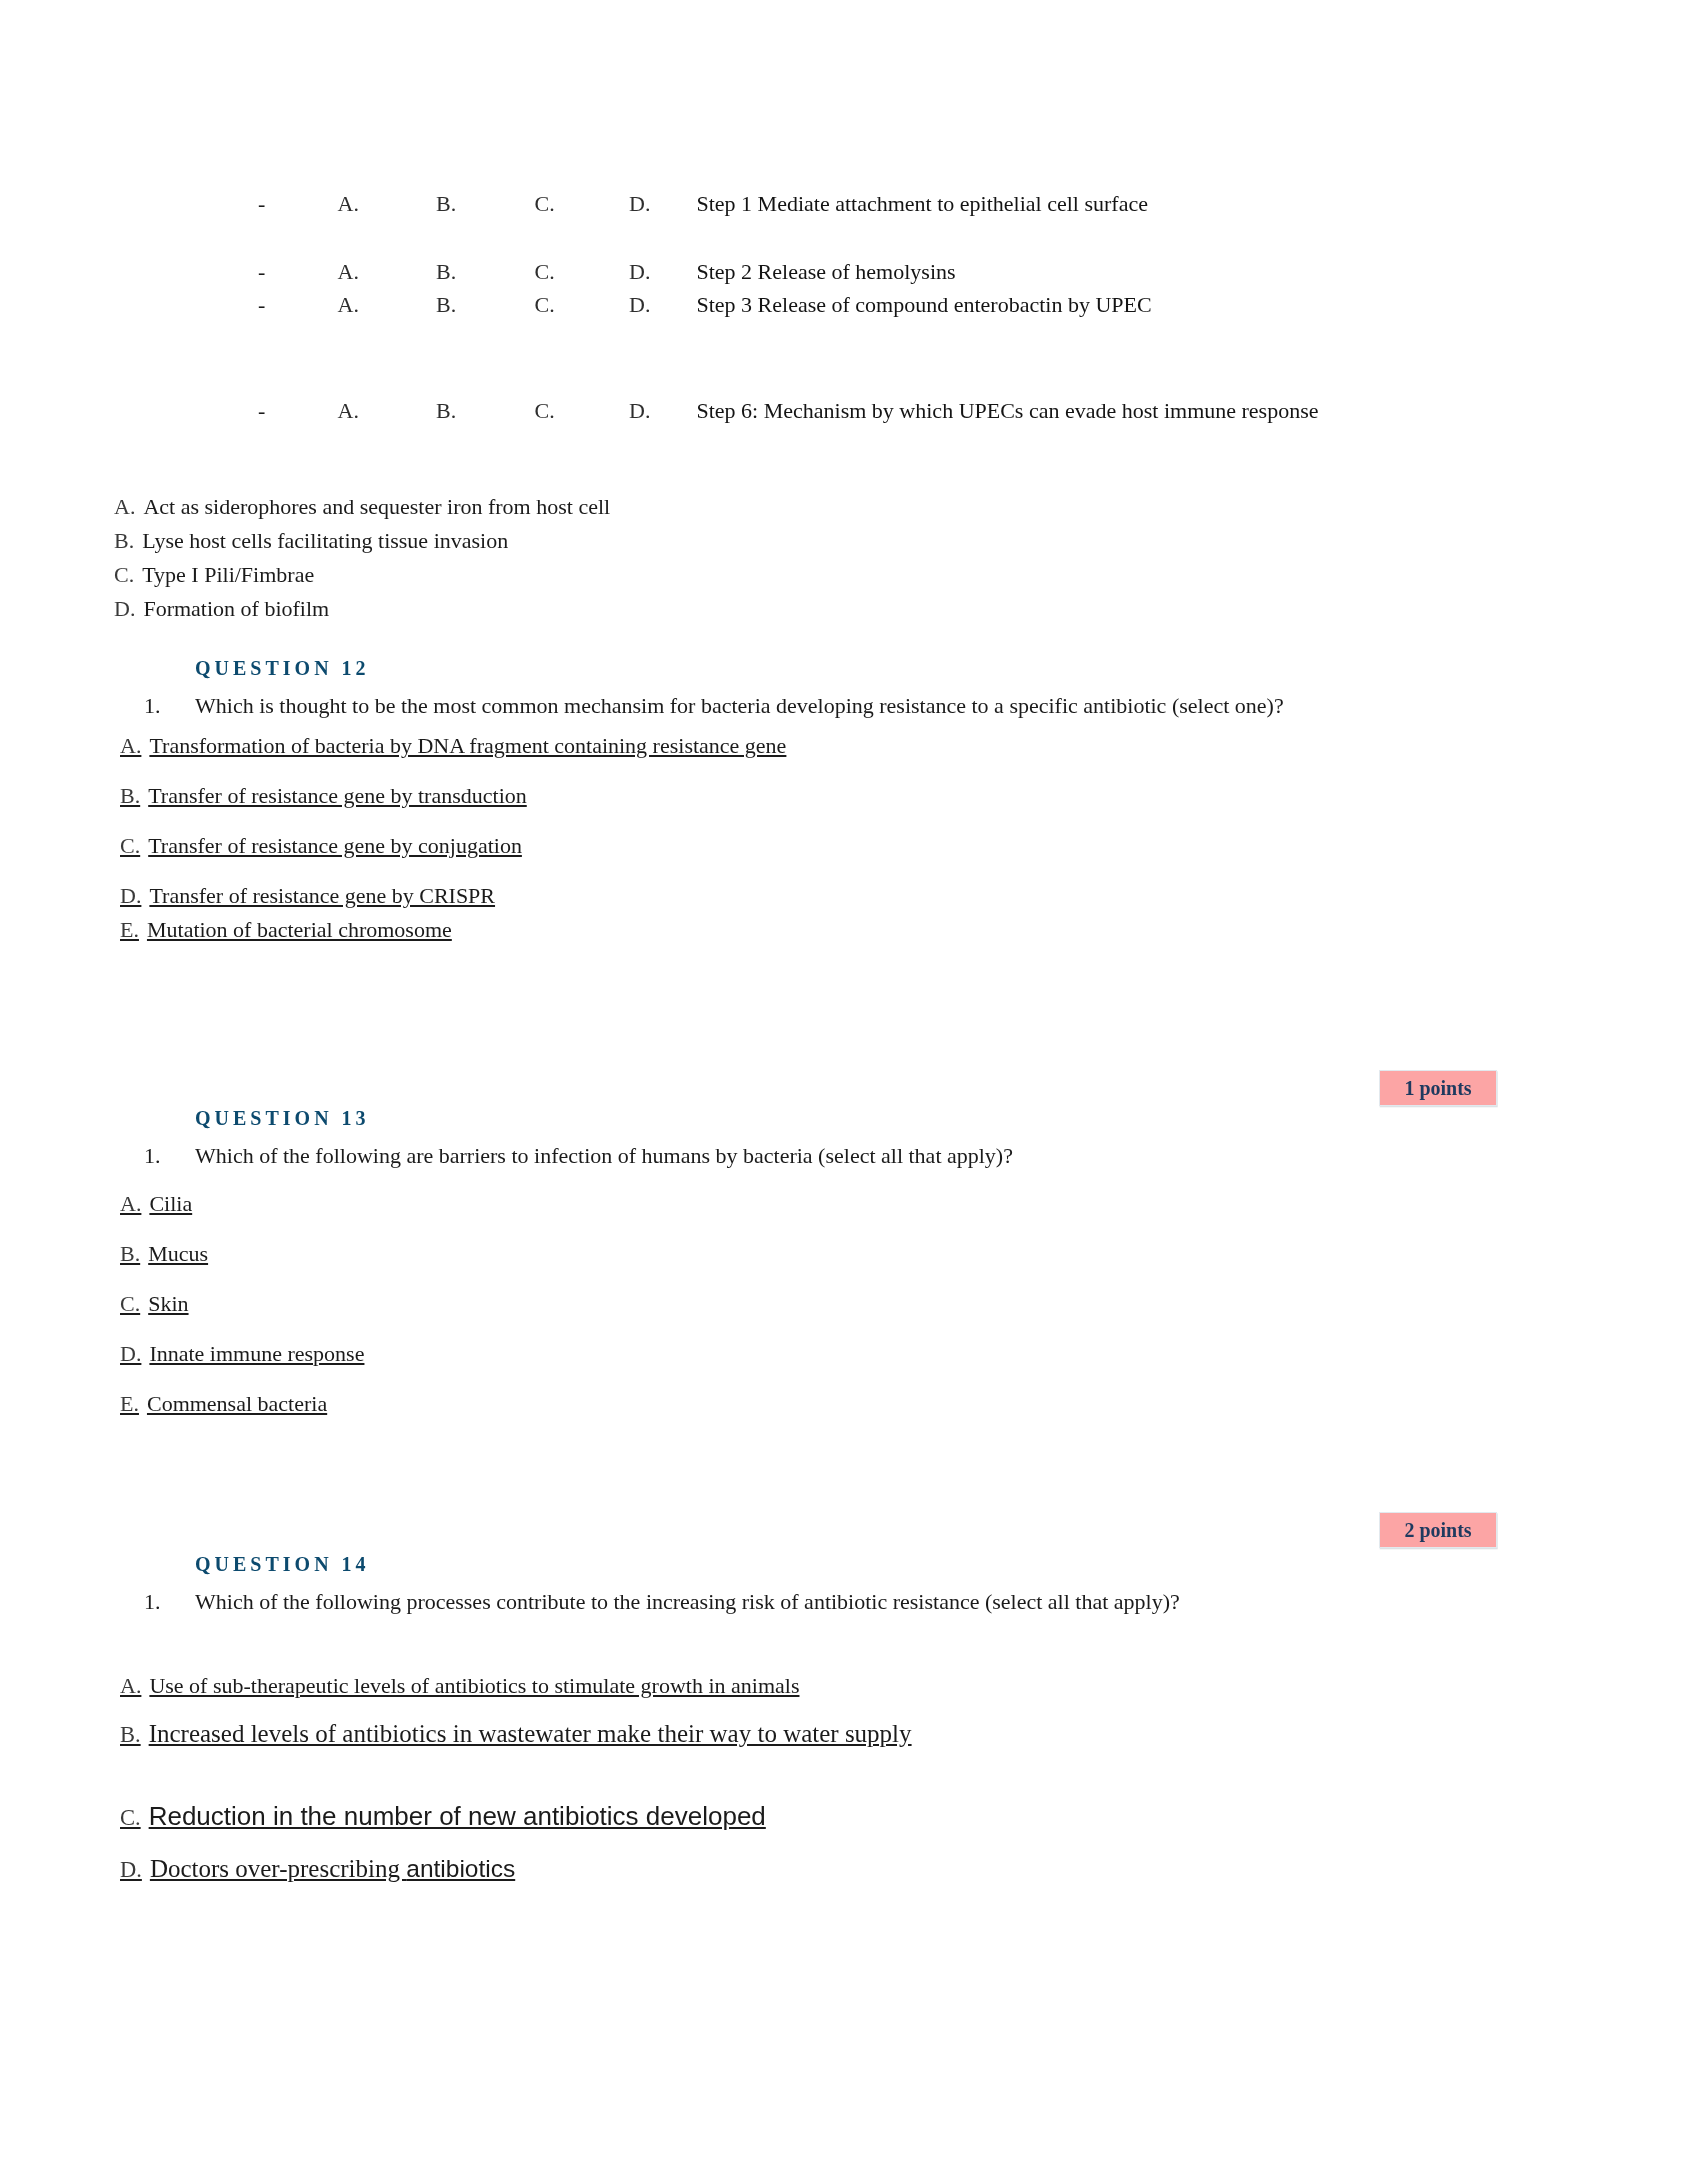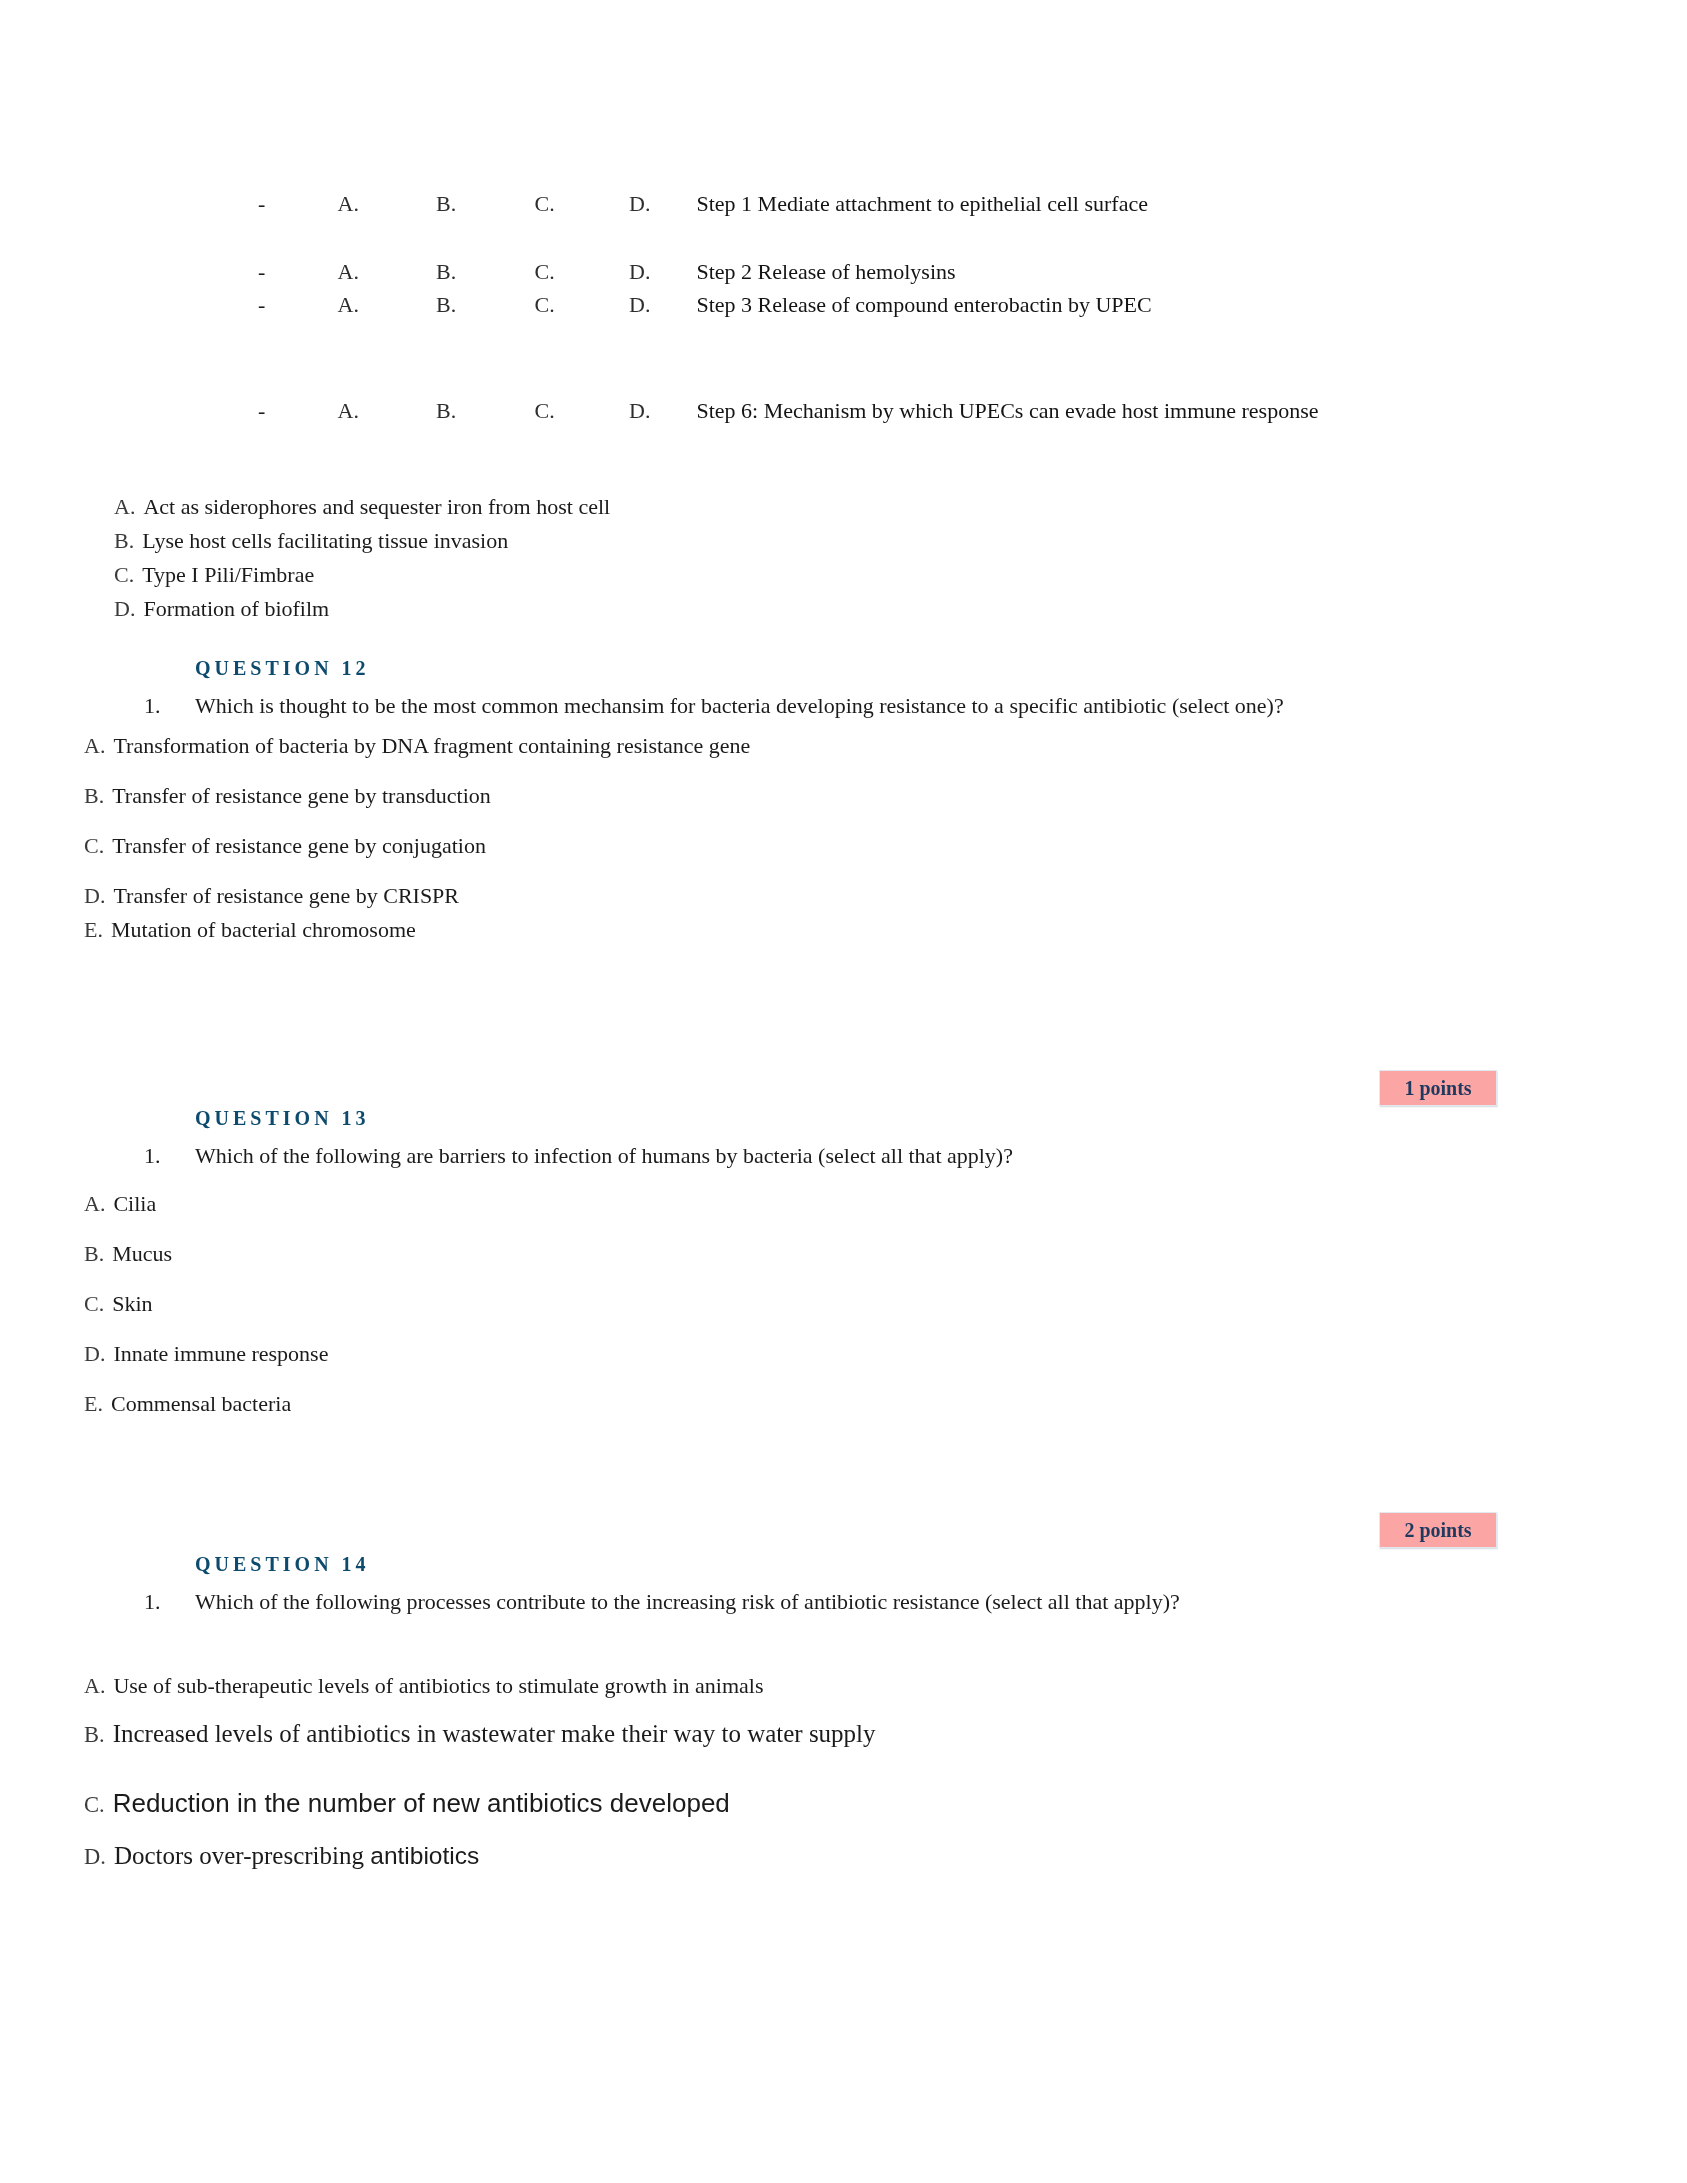--- a/index.html
+++ b/index.html
@@ -38,26 +38,26 @@
     font-size: 20px;
     letter-spacing: 4px;
     color: #0c4a6e;
     line-height: 26.5px;
   }
   .prow { display: flex; padding-left: 144px; margin-top: 9.3px; line-height: 30px; }
   .pnum { width: 51px; flex: none; }
   .ptext { max-width: 1191px; }
   .qblock.q14 .ptext, .qblock.q13 .ptext { max-width: 1330px; }
 
-  .choice { padding-left: 84px; line-height: 34px; }
+  .choice { padding-left: 120px; line-height: 34px; text-decoration: underline; }
   .choice.gap { margin-top: 16px; }
   .choice.gap-sm { margin-top: 8px; }
   .choice.gap-lg { margin-top: 52px; }
   .choice.gap-xs { margin-top: 12px; }
-  .choice.gap-md { margin-top: 29px; }
+  .choice.gap-md { margin-top: 42px; }
 
   .big-serif { font-size: 25px; line-height: 38px; }
   .big-sans  { font-family: "Liberation Sans", sans-serif; font-size: 26px; line-height: 40px; }
   .big-sans .letter, .big-serif .letter { font-family: "Liberation Serif", serif; font-size: 22.5px; }
   .sans-part { font-family: "Liberation Sans", sans-serif; font-size: 24.5px; }
 
   
   .badge {
     position: absolute;
     left: 1379px;

